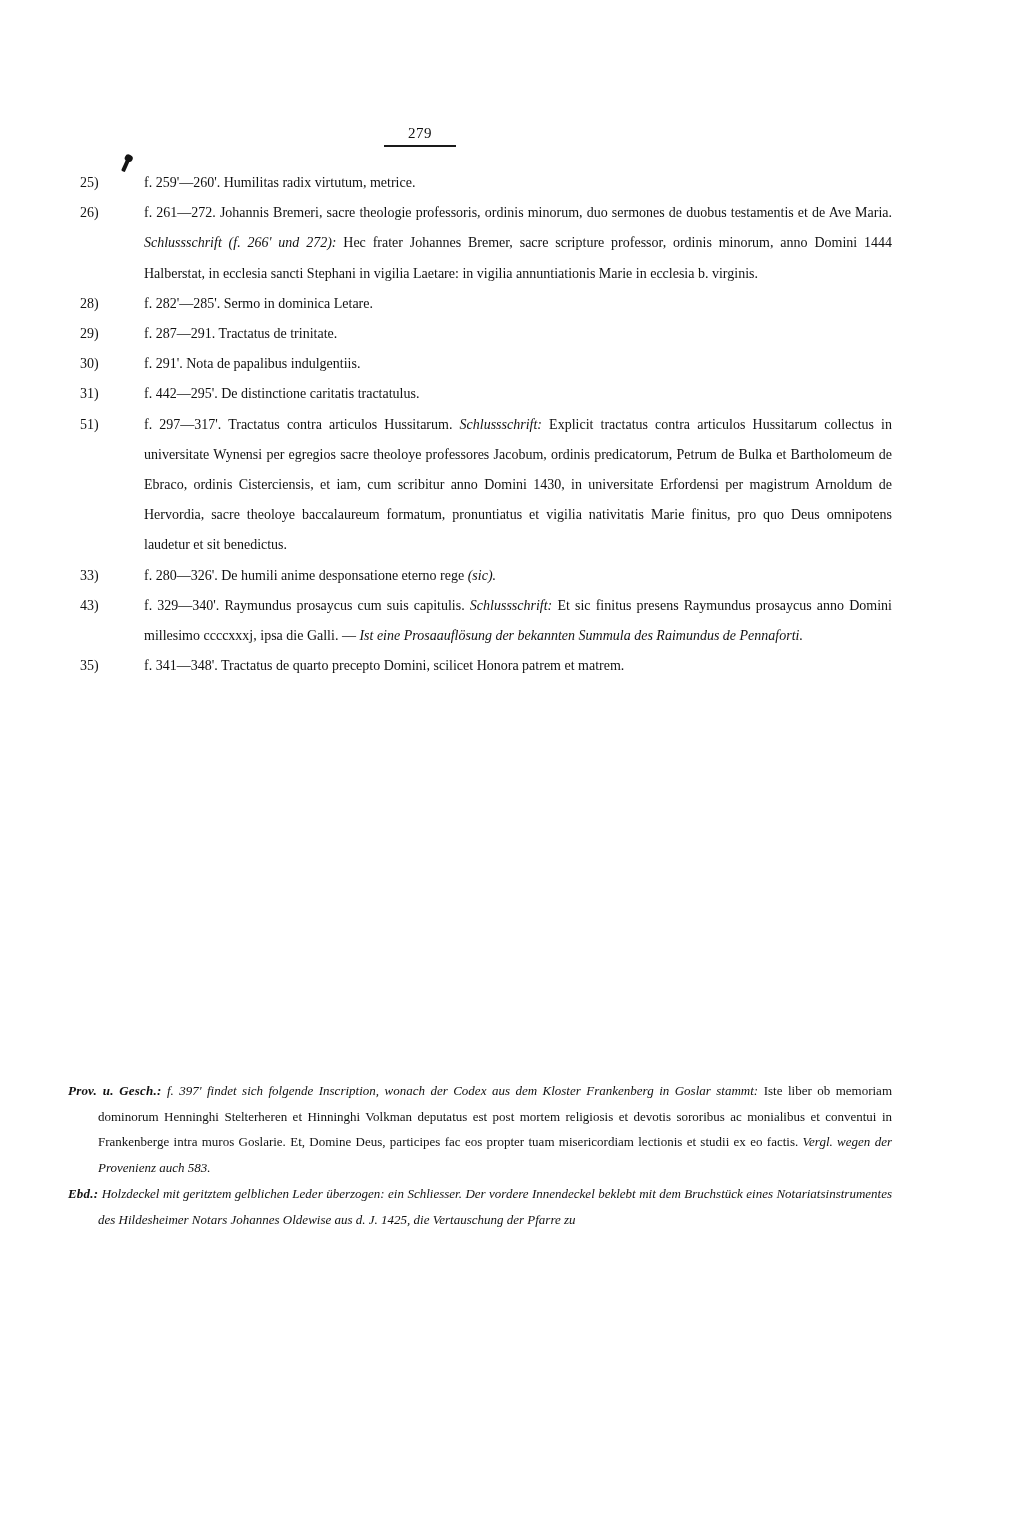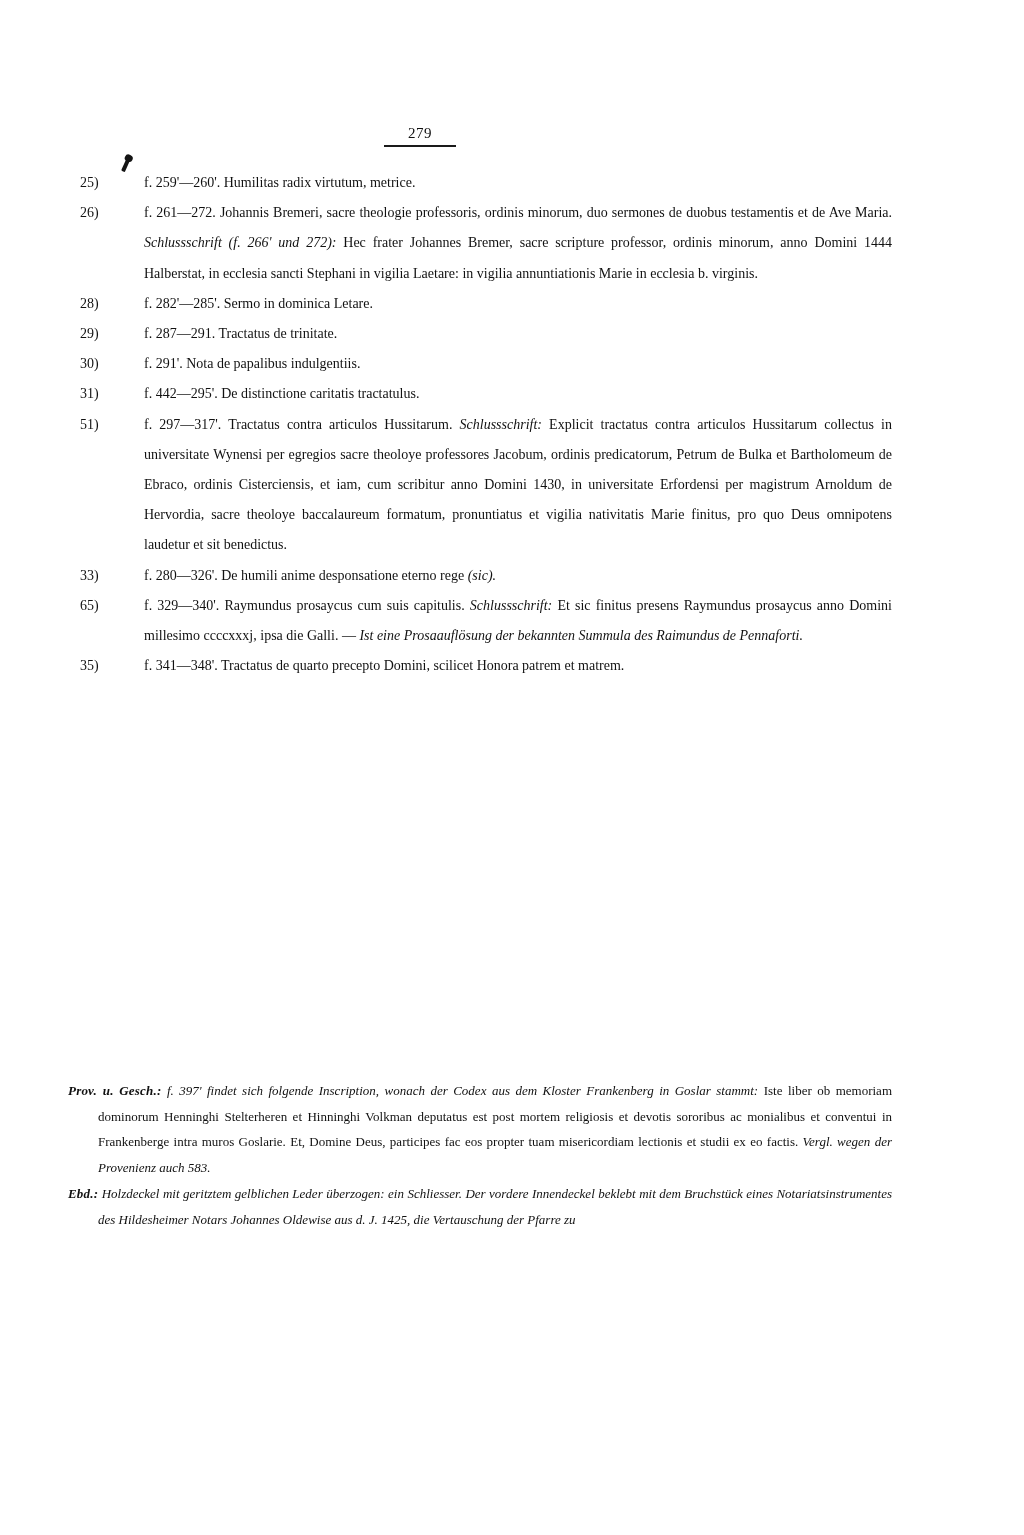--- a/index.html
+++ b/index.html
@@ -163,21 +163,21 @@
       </div>
       <div class="entry">
         <span class="marker">51)</span>
         <p><span>f. 297—317'. </span><span class="bold">Tractatus contra articulos Hussitarum. </span><span class="ital">Schlussschrift:</span><span> Explicit tractatus contra articulos Hussitarum collectus in universitate Wynensi per egregios sacre theoloye professores Jacobum, ordinis predicatorum, Petrum de Bulka et Bartholomeum de Ebraco, ordinis Cisterciensis, et iam, cum scribitur anno Domini 1430, in universitate Erfordensi per magistrum Arnoldum de Hervordia, sacre theoloye baccalaureum formatum, pronuntiatus et vigilia nativitatis Marie finitus, pro quo Deus omnipotens laudetur et sit benedictus.</span></p>
       </div>
       <div class="entry">
         <span class="marker">33)</span>
         <p><span>f. 280—326'. </span><span class="bold">De humili anime desponsatione eterno rege </span><span class="ital">(sic).</span></p>
       </div>
       <div class="entry">
-        <span class="marker">65)</span>
+        <span class="marker">43)</span>
         <p><span>f. 329—340'. </span><span class="bold">Raymundus prosaycus cum suis capitulis. </span><span class="ital">Schlussschrift:</span><span> Et sic finitus presens Raymundus prosaycus anno Domini millesimo ccccxxxj, ipsa die Galli. — </span><span class="ital">Ist eine Prosaauflösung der bekannten Summula des Raimundus de Pennaforti.</span></p>
       </div>
       <div class="entry">
         <span class="marker">35)</span>
         <p><span>f. 341—348'. </span><span class="bold">Tractatus de quarto precepto Domini, </span><span>scilicet Honora patrem et matrem.</span></p>
       </div>
     </div>
 
   <div class="prov-block">
       <p class="prov-para"><span class="lead">Prov. u. Gesch.:</span><span class="ital"> f. 397' findet sich folgende Inscription, wonach der Codex aus dem Kloster Frankenberg in Goslar stammt:</span><span> Iste liber ob memoriam dominorum Henninghi Stelterheren et Hinninghi Volkman deputatus est post mortem religiosis et devotis sororibus ac monialibus et conventui in Frankenberge intra muros Goslarie. Et, Domine Deus, participes fac eos propter tuam misericordiam lectionis et studii ex eo factis. </span><span class="ital">Vergl. wegen der Provenienz auch 583.</span></p>

